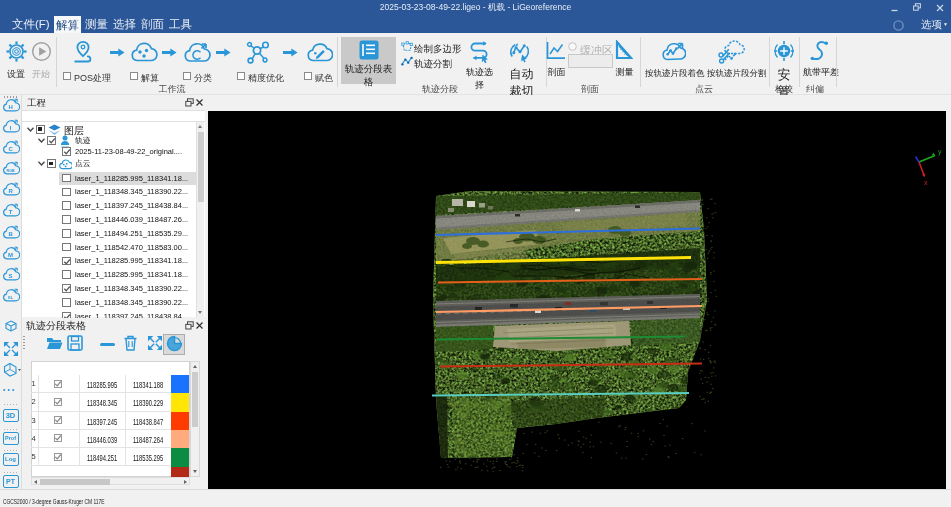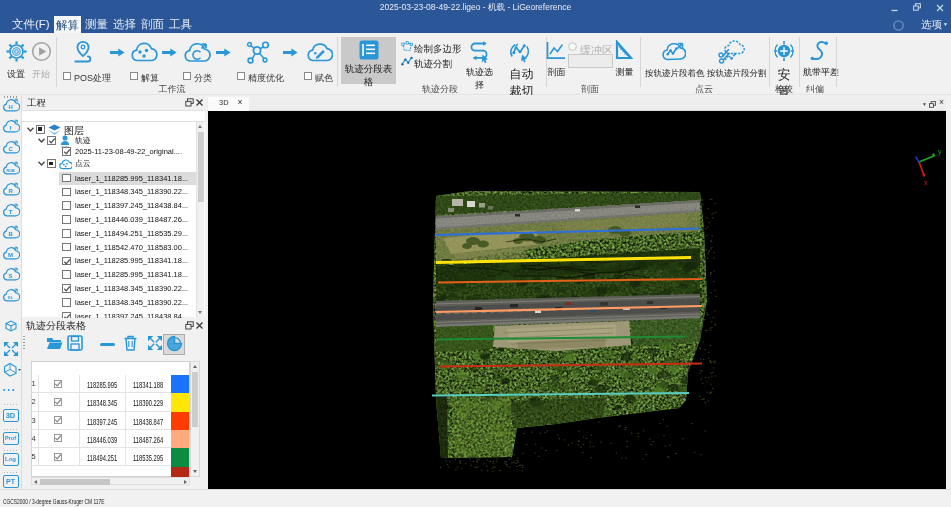--- a/index.html
+++ b/index.html
@@ -612,31 +612,20 @@
 <div style="position:absolute;left:2px;bottom:3px;width:0;height:0;border-left:2.5px solid transparent;border-right:2.5px solid transparent;border-top:3.5px solid #666"></div>
 <div style="position:absolute;left:1px;top:10px;width:6.5px;height:55px;background:#ccc"></div>
     </div>
     <div style="position:absolute;left:8.6px;top:159px;width:159.2px;height:8px;background:#f0f0f0;border:1px solid #ddd">
 <div style="position:absolute;left:2px;top:1.5px;width:0;height:0;border-top:2.5px solid transparent;border-bottom:2.5px solid transparent;border-right:3.5px solid #666"></div>
 <div style="position:absolute;right:2px;top:1.5px;width:0;height:0;border-top:2.5px solid transparent;border-bottom:2.5px solid transparent;border-left:3.5px solid #666"></div>
 <div style="position:absolute;left:8px;top:0.5px;width:70px;height:6px;background:#c7c7c7"></div>
     </div>
   </div>
 <div class="abs viewport">
-    <div class="vtabbar">
-<div class="vtab"><span style="margin-left:11px">3D</span><span style="margin-left:9px;color:#222;font-size:8.5px">×</span></div>
-<div style="position:absolute;right:19px;top:4px;font-size:5px;color:#444">▼</div>
-<svg style="position:absolute;right:10px;top:3.5px" width="7" height="7" viewBox="0 0 8 8">
-        <g fill="none" stroke="#444" stroke-width="1">
-          <rect x="2.4" y="0.7" width="5" height="4.2"></rect>
-          <rect x="0.6" y="3" width="4.6" height="4.2" fill="#eee"></rect>
-        </g>
-      </svg>
-<div style="position:absolute;right:2px;top:0px;font-size:8.5px;color:#333">×</div>
-</div>
 <div class="canvas" id="canvas">
       <svg width="741" height="378" viewBox="0 0 741 378" style="position:absolute;left:-3px;top:0">
 <defs>
 <clipPath id="roadtopc">
             <polygon points="231,105 495,89 495,101 231,119"></polygon>
           </clipPath>
 <clipPath id="grassc">
             <polygon points="231,119 495,101 495,120 390,128 231,152"></polygon>
           </clipPath>
 <clipPath id="dirtc">

